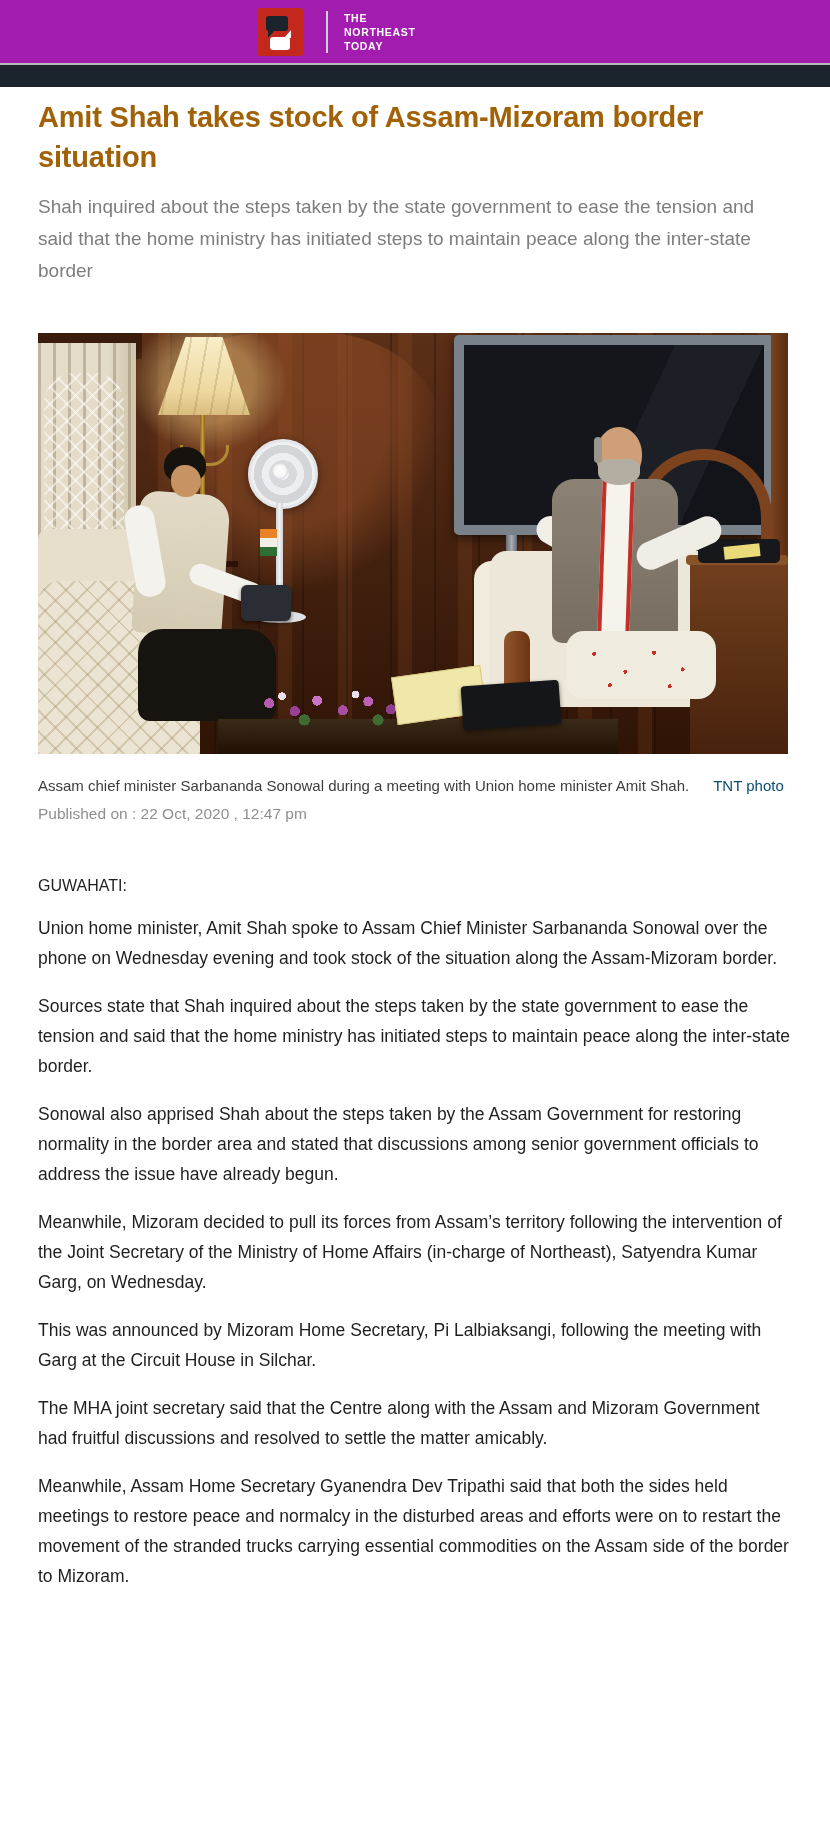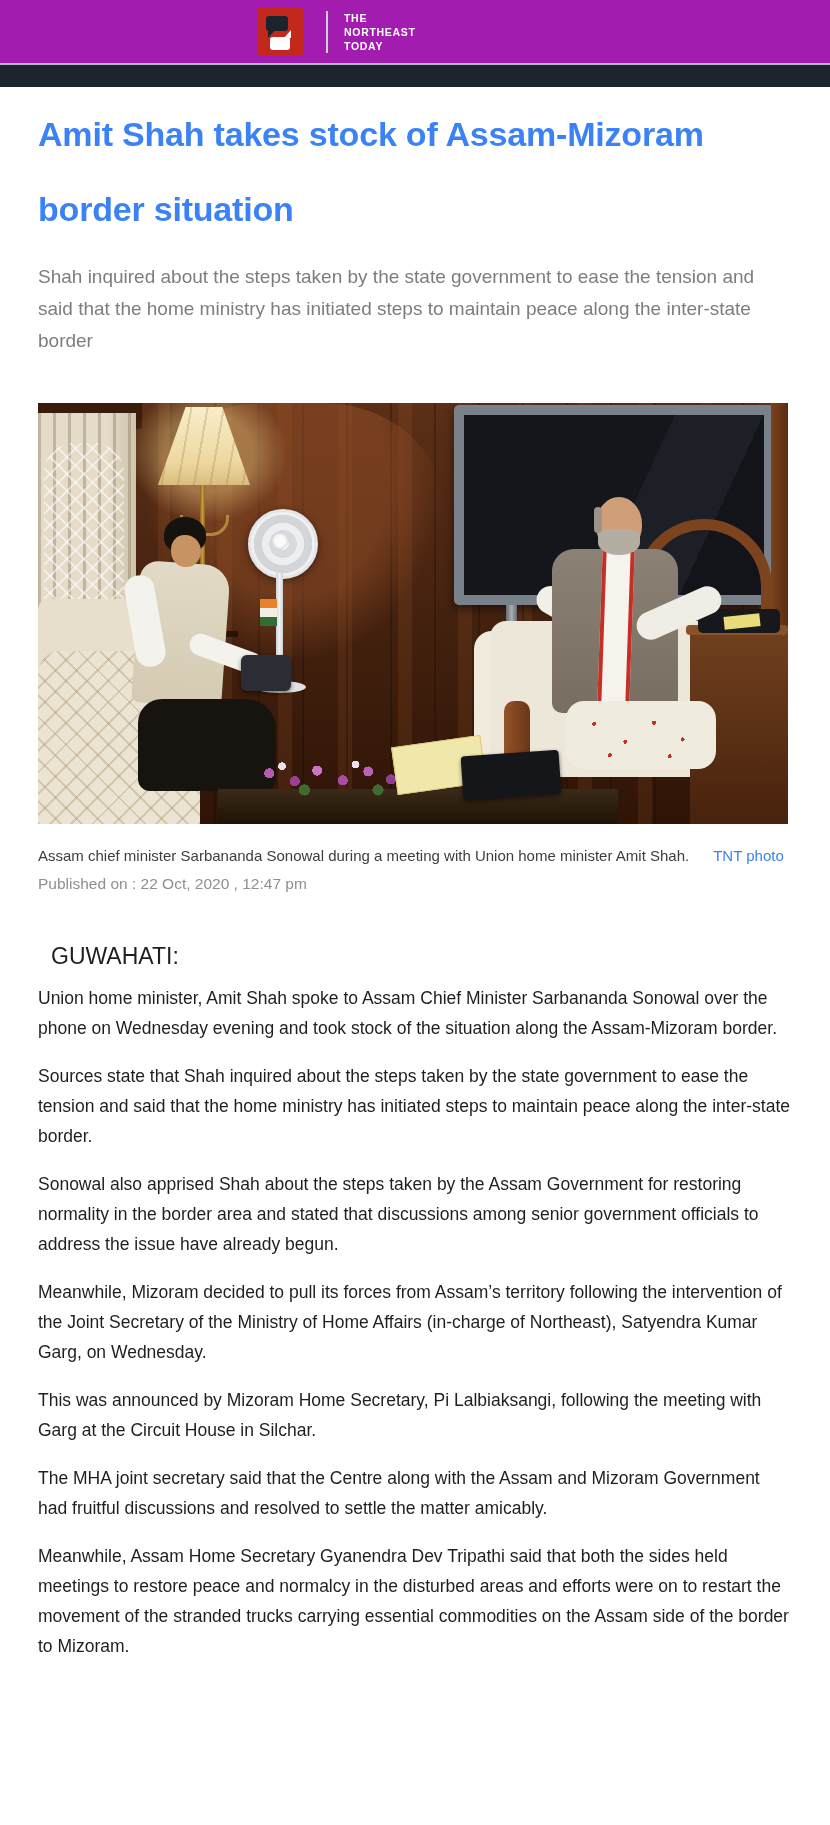--- a/index.html
+++ b/index.html
@@ -15,21 +15,21 @@
   .logo .bub-top-tail{position:absolute;left:11px;top:21px;width:0;height:0;border-left:8px solid #1b242c;border-bottom:9px solid transparent;}
   .logo .bub-bot{position:absolute;left:13px;top:29px;width:20px;height:13px;background:#ffffff;border-radius:3px;}
   .logo .bub-bot-tail{position:absolute;left:27px;top:22px;width:0;height:0;border-right:7px solid #ffffff;border-top:8px solid transparent;}
   .brand-divider{width:2px;height:42px;background:#cdd1d4;margin:0 16px 0 23px;}
   .brand-text{color:#ffffff;font-weight:700;font-size:10.5px;letter-spacing:.7px;line-height:14px;cursor:pointer;}
   .masthead-rule{height:2px;background:#b4b9bc;}
   .masthead-sub{height:22px;background:#1b242c;}
   
   main{width:754px;margin-left:38px;}
   h1{
-    font-size:34px;line-height:75px;font-weight:700;color:#3b82f6;
+    font-size:29px;line-height:40px;font-weight:700;color:#a16207;
     margin:10px 0 0;max-width:680px;letter-spacing:-.2px;
   }
   .subtitle{
     font-size:19px;line-height:32px;color:#7d7d7d;
     margin:14px 0 0;max-width:745px;
   }
   
   .photo{position:relative;width:750px;height:421px;margin:46px 0 0;overflow:hidden;background:linear-gradient(180deg,#5c2f17 0%,#472310 45%,#2f1406 100%);}
   .photo *{position:absolute;}
   .wood-grain{left:0;top:0;width:100%;height:100%;background:repeating-linear-gradient(90deg,rgba(0,0,0,.22) 0 2px,rgba(255,255,255,0) 2px 44px),repeating-linear-gradient(90deg,rgba(170,95,45,.16) 0 14px,rgba(0,0,0,0) 14px 60px);}
@@ -97,24 +97,24 @@
     radial-gradient(9px 9px at 88% 60%,#8e3f8e 0 55%,rgba(0,0,0,0) 56%),
     radial-gradient(7px 7px at 20% 30%,#eadfec 0 55%,rgba(0,0,0,0) 56%),
     radial-gradient(7px 7px at 66% 26%,#eadfec 0 55%,rgba(0,0,0,0) 56%),
     radial-gradient(10px 10px at 34% 84%,#3f6b33 0 55%,rgba(0,0,0,0) 56%),
     radial-gradient(10px 10px at 80% 84%,#3f6b33 0 55%,rgba(0,0,0,0) 56%);}
   .papers{left:356px;top:338px;width:88px;height:46px;background:#f0e8ab;border:1px solid #d9c87c;transform:rotate(-8deg);}
   .folder{left:424px;top:350px;width:98px;height:44px;background:#14161a;border-radius:4px;transform:rotate(-4deg);box-shadow:0 2px 4px rgba(0,0,0,.5);}
   
   .caption-row{margin:22px 0 0;font-size:15px;line-height:20px;}
   .caption{color:#3d3d3d;}
-  .credit{color:#3b82f6;margin-left:24px;}
+  .credit{color:#0c4a6e;margin-left:24px;}
   .author{margin:36px 0 0;padding-left:18px;font-size:17.5px;font-weight:700;color:#1d1d1d;}
   .published{margin:9px 0 0;font-size:15.5px;color:#8f8f8f;}
-  .dateline{margin:48px 13px 12px;font-size:23px;line-height:30px;color:#1f1f1f;}
+  .dateline{margin:48px 0 12px;font-size:16px;line-height:30px;color:#1f1f1f;}
   .article-body p{margin:0 0 18px;font-size:17.5px;line-height:30px;color:#1f1f1f;}
 </style>
 </head>
 <body>
 
 <header class="masthead">
   <div class="logo">
     <div class="bub-top"></div>
     <div class="bub-top-tail"></div>
     <div class="bub-bot"></div>

